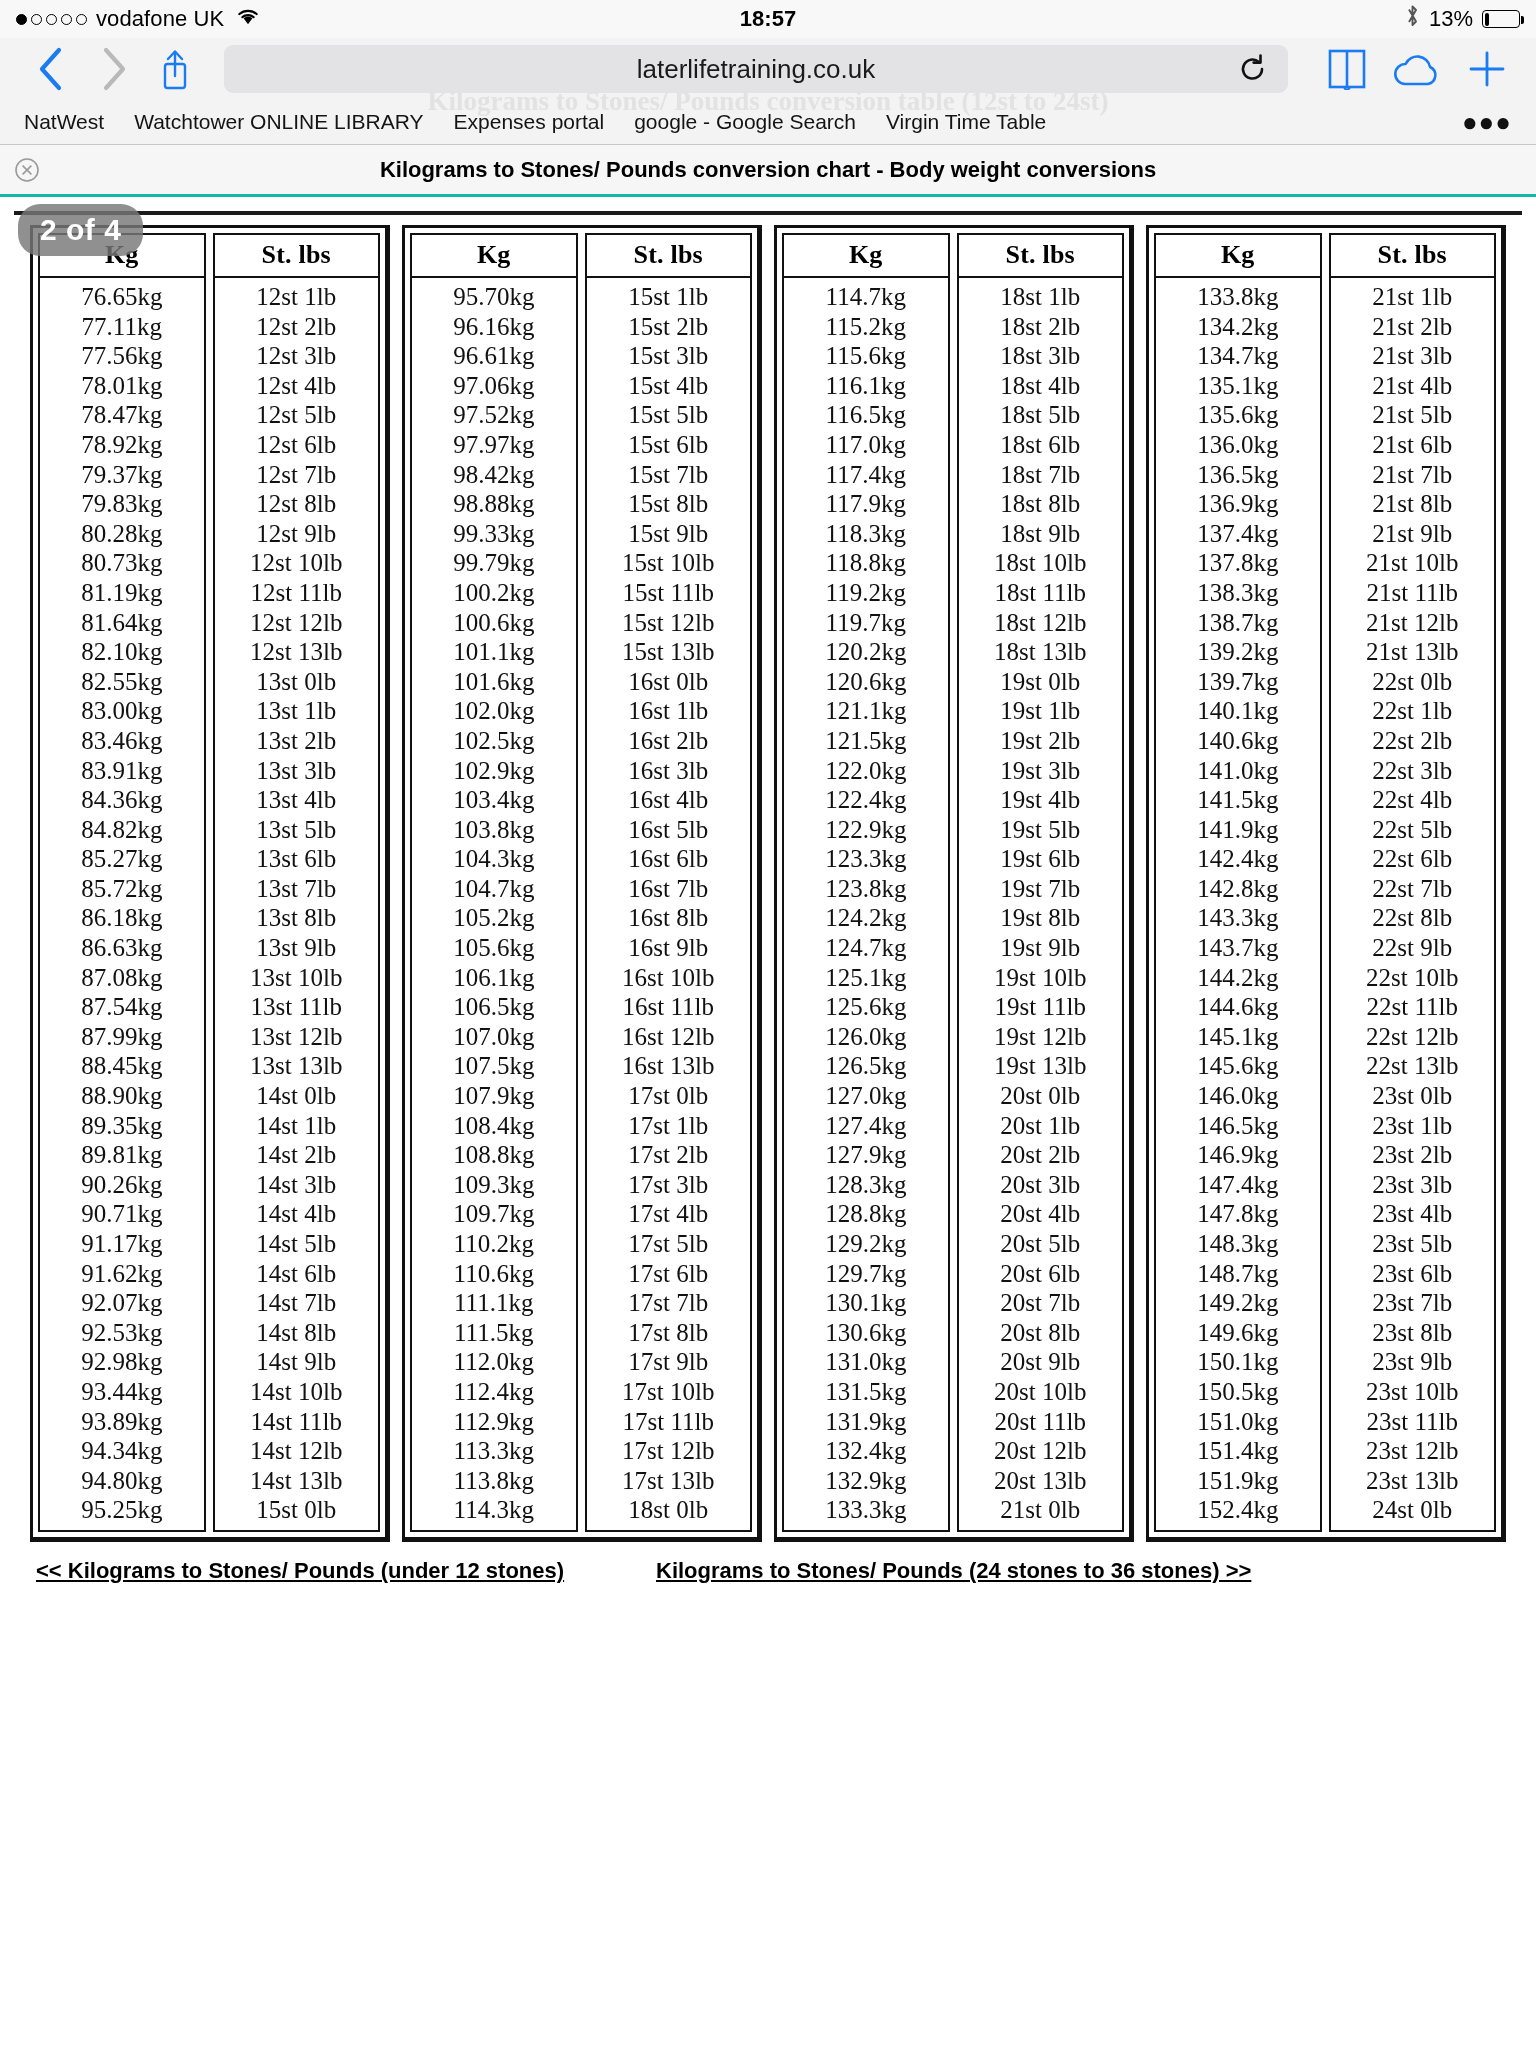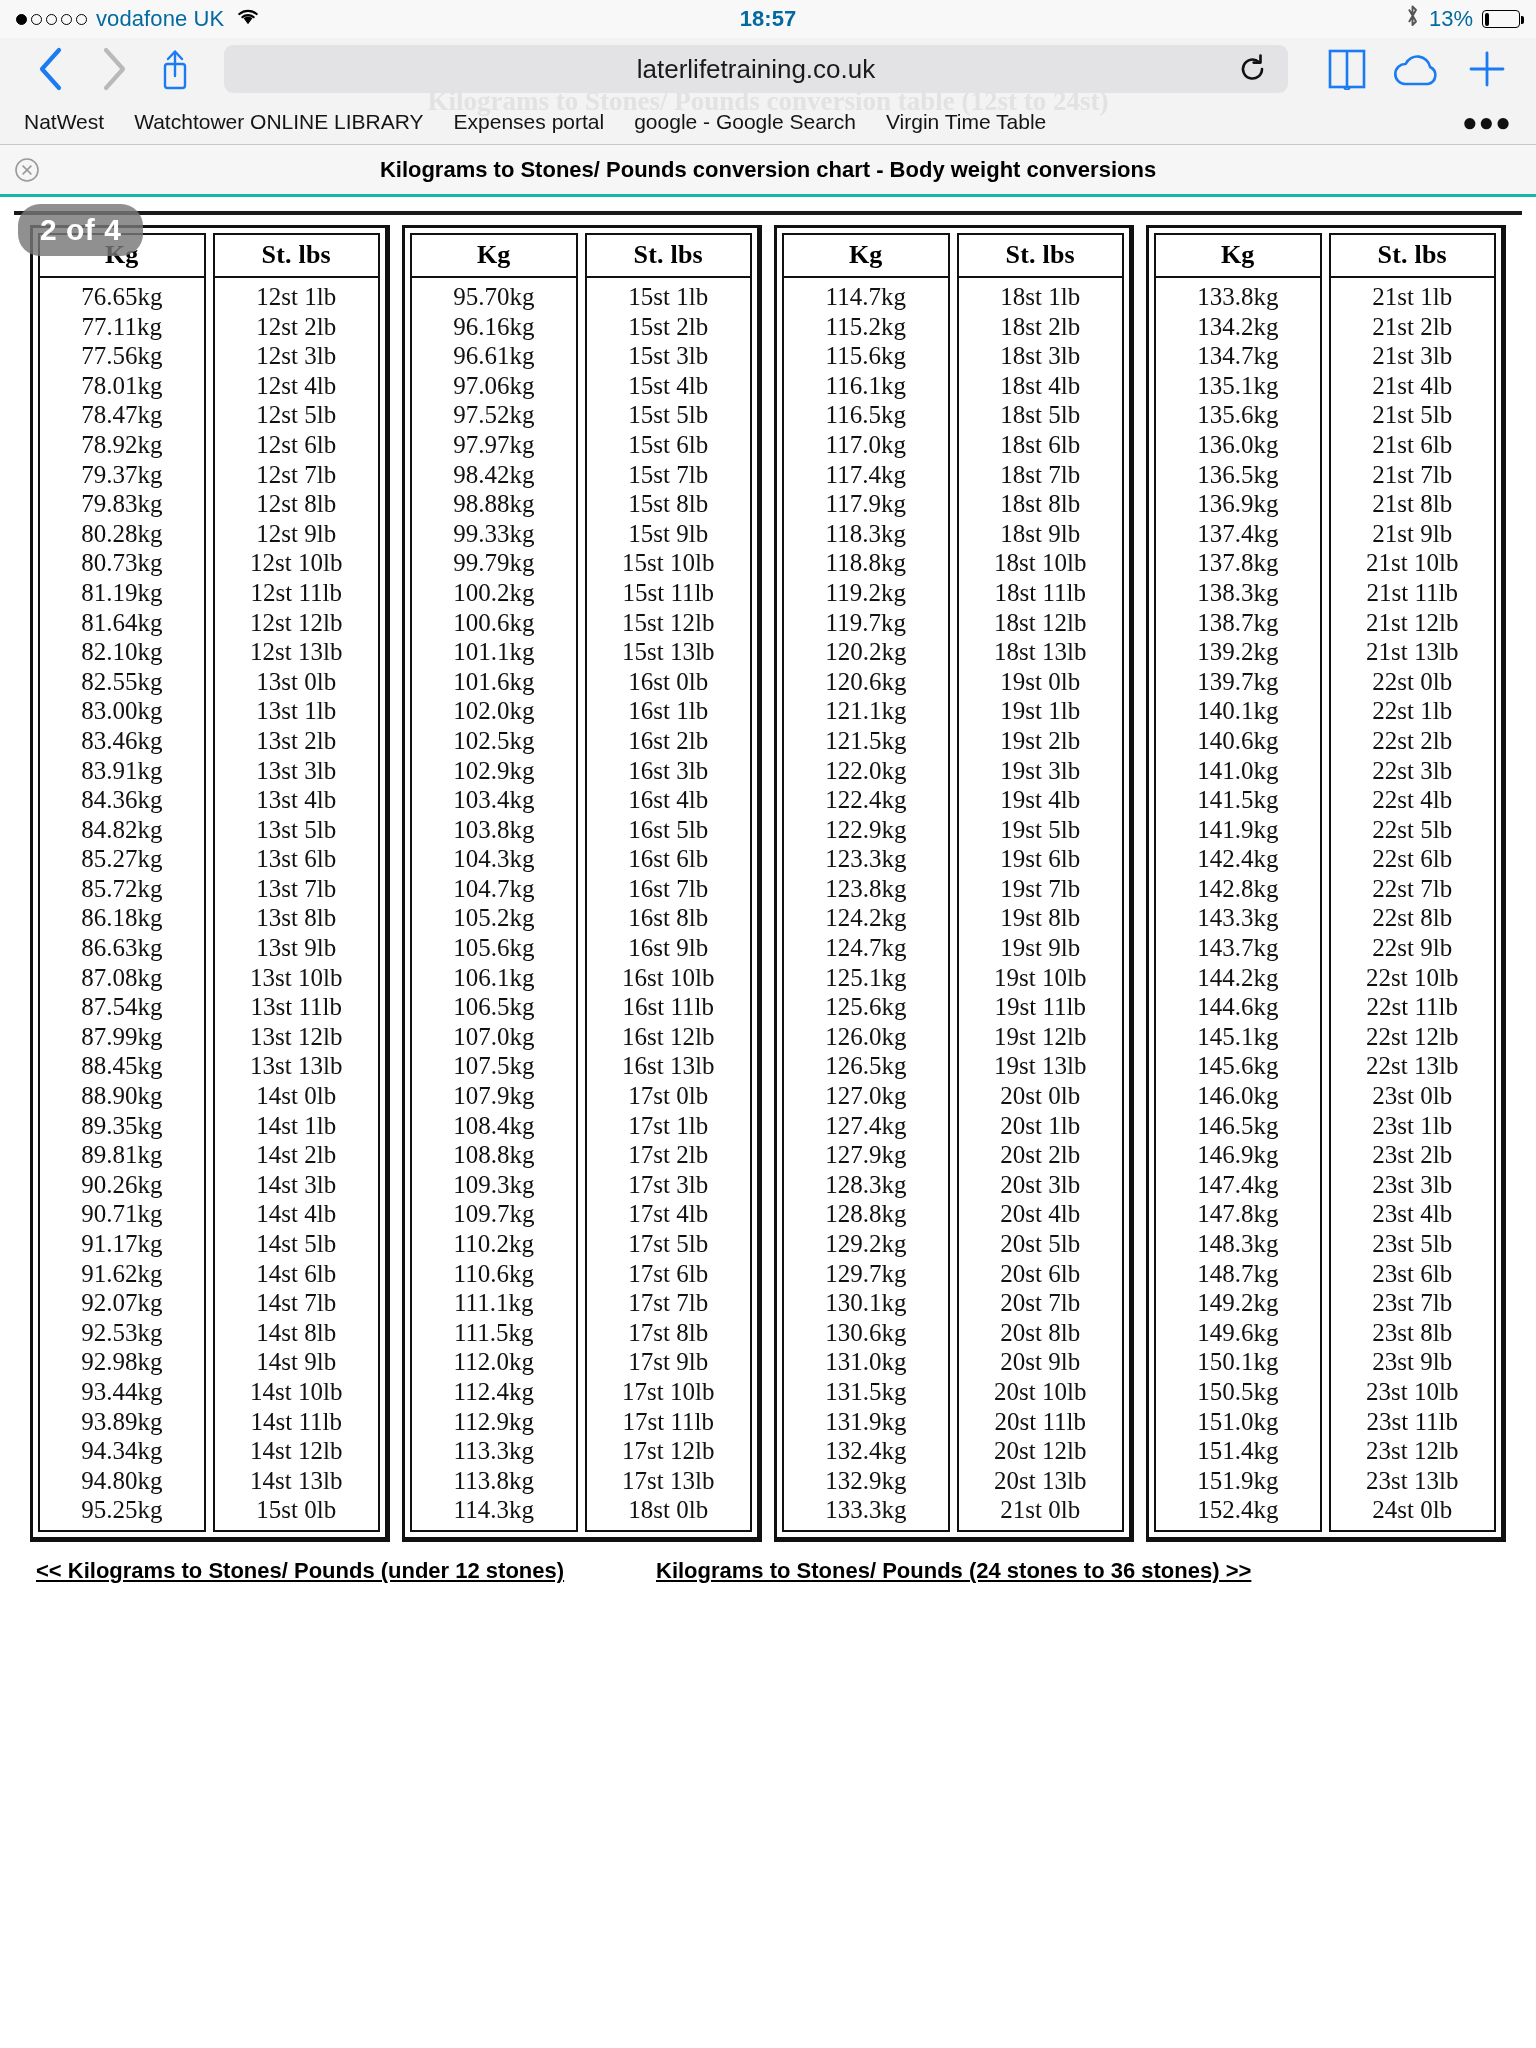--- a/index.html
+++ b/index.html
@@ -10,21 +10,21 @@
     overflow: hidden;
   }
 
   
   #status-bar {
     height: 38px;
     background: #f8f8f8;
     display: flex; align-items: center;
     padding: 0 16px;
     font-size: 22px;
-    color: #0369a1;
+    color: #000000;
     position: relative;
   }
   .sb-left { display: flex; align-items: center; gap: 9px; }
   .sig-dots { display: flex; align-items: center; gap: 4px; }
   .sig-dot { width: 11px; height: 11px; border-radius: 50%; border: 1.6px solid #000; }
   .sig-dot.filled { background: #000; }
   .carrier { font-size: 22px; letter-spacing: .1px; }
   .wifi-ic { margin-left: 2px; }
   .sb-center {
     position: absolute; left: 0; right: 0; text-align: center;

